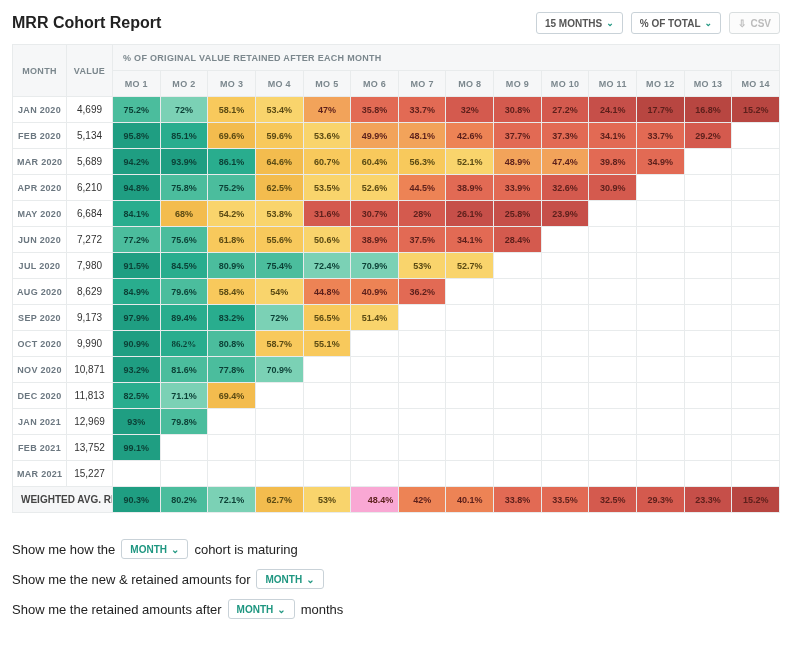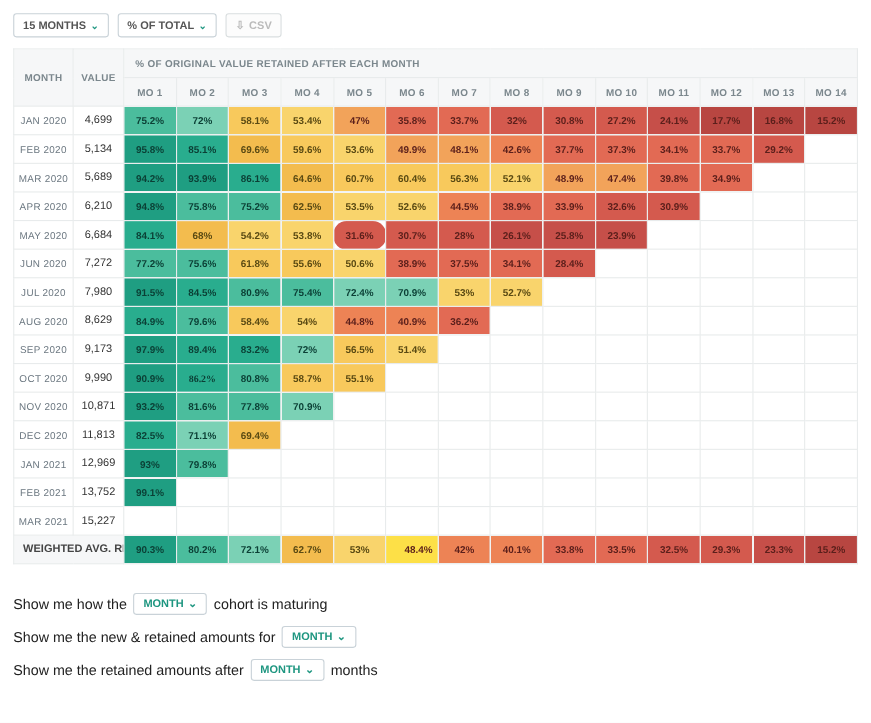--- a/index.html
+++ b/index.html
@@ -96,21 +96,21 @@
   }
   table.cohort thead th {
     background:#f6f7f8;
     color:#7b878d;
     font-size:9px;
     letter-spacing:.3px;
     font-weight:600;
   }
   table.cohort .month-col { width:54px; }
   table.cohort .value-col { width:46px; }
-  table.cohort td.month { font-size:9px; color:#6b7780; font-weight:400; letter-spacing:.3px; padding:0 4px;}
+  table.cohort td.month { font-size:9px; color:#6b7780; font-weight:700; letter-spacing:.3px; padding:0 4px;}
   table.cohort td.value { color:#333; }
   table.cohort td.cell { font-size:9px; font-weight:600; }
   table.cohort tfoot td { background:#f6f7f8; }
   table.cohort tfoot td.label { text-align:left; padding-left:8px; font-weight:700; color:#444;}
   .spacer { height:16px; }
   .sentence {
     font-size:13px;
     color:#222;
     margin: 10px 0;
     display:flex;
@@ -130,20 +130,21 @@
     background:#fff;
     cursor:pointer;
   }
 </style>
 </head>
 <body>
 
 <div class="frame">
 
   <div class="header">
+    <div class="title">MRR Cohort Report</div>
     <div class="header-controls">
       <div class="drop">
         <span>15 MONTHS</span>
         <span class="chev">⌄</span>
       </div>
       <div class="drop">
         <span>% OF TOTAL</span>
         <span class="chev">⌄</span>
       </div>
       <div class="csv">
@@ -254,21 +255,21 @@
           <td class="cell"></td>
           <td class="cell"></td>
         </tr>
         <tr>
           <td class="month">MAY 2020</td>
           <td class="value">6,684</td>
           <td class="cell" style="background: rgb(41, 173, 142); color: rgb(11, 63, 53);">84.1%</td>
           <td class="cell" style="background: rgb(243, 188, 78); color: rgb(90, 74, 19);">68%</td>
           <td class="cell" style="background: rgb(249, 212, 108); color: rgb(90, 74, 19);">54.2%</td>
           <td class="cell" style="background: rgb(249, 212, 108); color: rgb(90, 74, 19);">53.8%</td>
-          <td class="cell" style="background: rgb(212, 90, 78); color: rgb(91, 31, 27); border-radius: 12px;">31.6%</td>
+          <td class="cell" style="background: rgb(212, 90, 78); color: rgb(91, 31, 27);">31.6%</td>
           <td class="cell" style="background: rgb(212, 90, 78); color: rgb(91, 31, 27);">30.7%</td>
           <td class="cell" style="background: rgb(212, 90, 78); color: rgb(91, 31, 27);">28%</td>
           <td class="cell" style="background: rgb(198, 79, 73); color: rgb(91, 31, 27);">26.1%</td>
           <td class="cell" style="background: rgb(198, 79, 73); color: rgb(91, 31, 27);">25.8%</td>
           <td class="cell" style="background: rgb(198, 79, 73); color: rgb(91, 31, 27);">23.9%</td>
           <td class="cell"></td>
           <td class="cell"></td>
           <td class="cell"></td>
           <td class="cell"></td>
         </tr>
@@ -454,21 +455,21 @@
         </tr>
       </tbody>
     <tfoot>
       <tr id="footer-row">
         <td colspan="2" class="label">WEIGHTED AVG. RETAINED</td>
       <td class="cell" style="background: rgb(31, 158, 130); color: rgb(11, 63, 53);">90.3%</td>
           <td class="cell" style="background: rgb(75, 189, 157); color: rgb(11, 63, 53);">80.2%</td>
           <td class="cell" style="background: rgb(123, 209, 181); color: rgb(11, 63, 53);">72.1%</td>
           <td class="cell" style="background: rgb(243, 188, 78); color: rgb(90, 74, 19);">62.7%</td>
           <td class="cell" style="background: rgb(249, 212, 108); color: rgb(90, 74, 19);">53%</td>
-          <td class="cell" style="background: #fde047; color: rgb(91, 31, 27); padding-left: 12px;">48.4%</td>
+          <td class="cell" style="background: #f9a8d4; color: rgb(91, 31, 27); padding-left: 12px;">48.4%</td>
           <td class="cell" style="background: rgb(237, 131, 85); color: rgb(91, 31, 27);">42%</td>
           <td class="cell" style="background: rgb(237, 131, 85); color: rgb(91, 31, 27);">40.1%</td>
           <td class="cell" style="background: rgb(226, 106, 84); color: rgb(91, 31, 27);">33.8%</td>
           <td class="cell" style="background: rgb(226, 106, 84); color: rgb(91, 31, 27);">33.5%</td>
           <td class="cell" style="background: rgb(212, 90, 78); color: rgb(91, 31, 27);">32.5%</td>
           <td class="cell" style="background: rgb(212, 90, 78); color: rgb(91, 31, 27);">29.3%</td>
           <td class="cell" style="background: rgb(198, 79, 73); color: rgb(91, 31, 27);">23.3%</td>
           <td class="cell" style="background: rgb(184, 70, 65); color: rgb(91, 31, 27);">15.2%</td>
         </tr>
     </tfoot>

